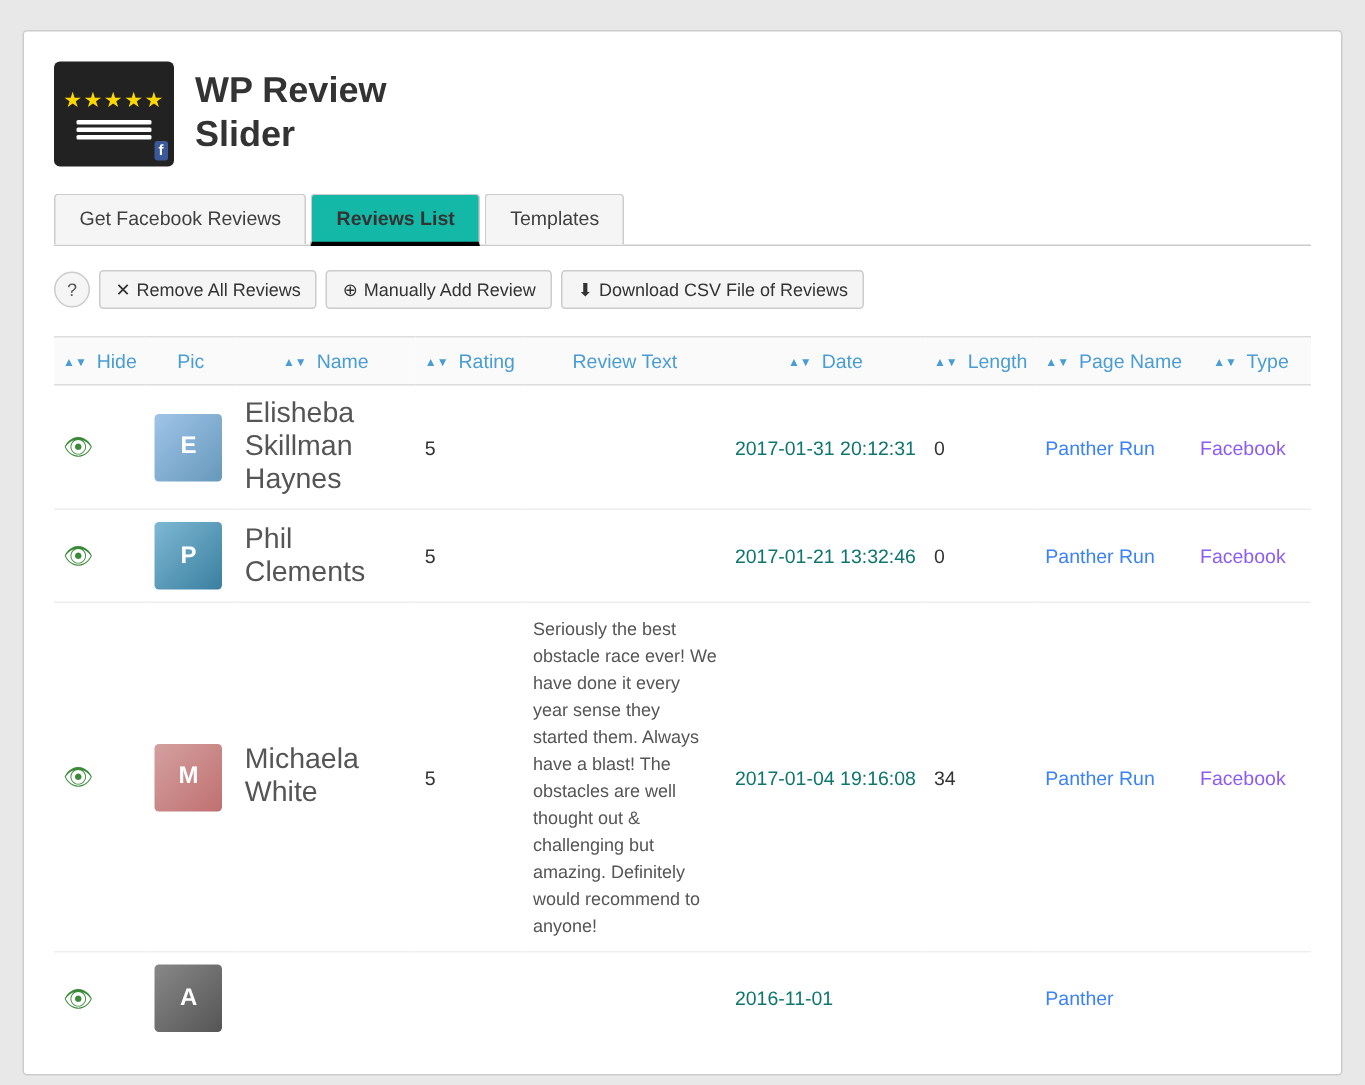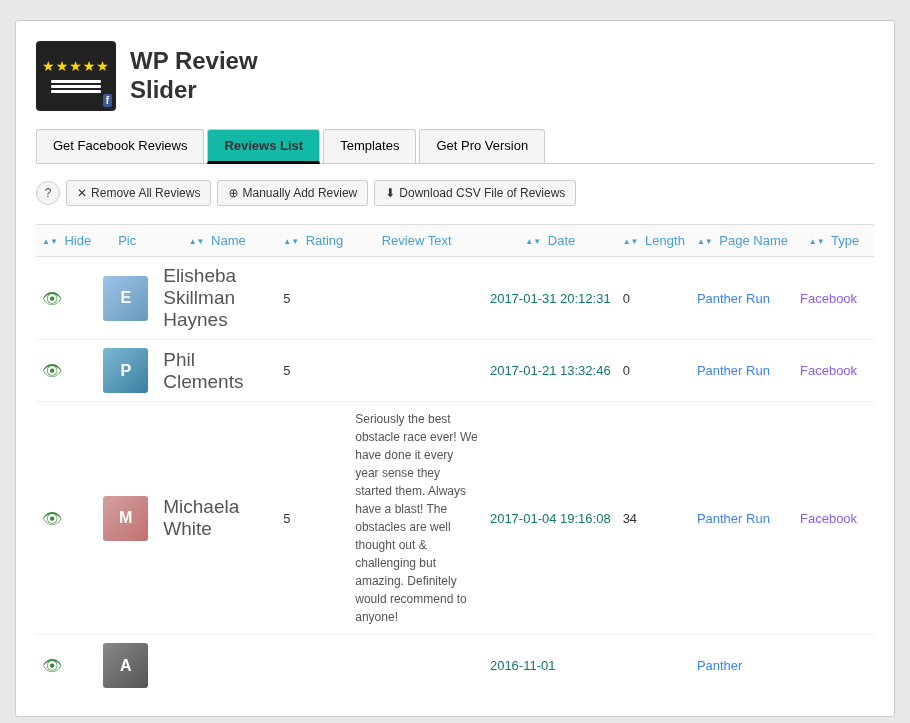--- a/index.html
+++ b/index.html
@@ -74,21 +74,21 @@
       display: flex;
       border-bottom: 1px solid #ccc;
       margin-bottom: 10px;
     }
     .tab {
       padding: 8px 16px;
       cursor: pointer;
       border: 1px solid #ccc;
       border-bottom: none;
       background: #f5f5f5;
-      color: #000000;
+      color: #404040;
       margin-right: 3px;
       border-radius: 3px 3px 0 0;
       font-size: 13px;
     }
     .tab.active {
       background: #14b8a6;
       color: #333;
       font-weight: bold;
       border-bottom: 3px solid #000000;
       margin-bottom: -1px;
@@ -221,21 +221,20 @@
     <div class="app-title">
       <span>WP Review</span><br>
       <span>Slider</span>
     </div>
   </div>
 
   <div class="tabs">
     <div class="tab">Get Facebook Reviews</div>
     <div class="tab active">Reviews List</div>
     <div class="tab">Templates</div>
-    <div class="tab">Get Pro Version</div>
   </div>
 
   <div class="toolbar">
     <div class="help-btn">?</div>
     <button class="toolbar-btn">
       <span class="btn-icon">✕</span>
       <span>Remove All Reviews</span>
     </button>
     <button class="toolbar-btn">
       <span class="btn-icon">⊕</span>

